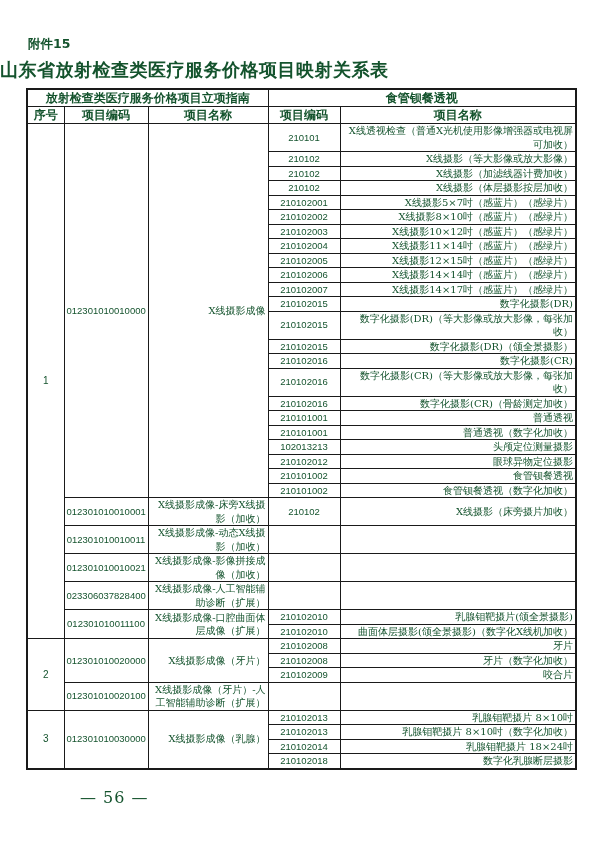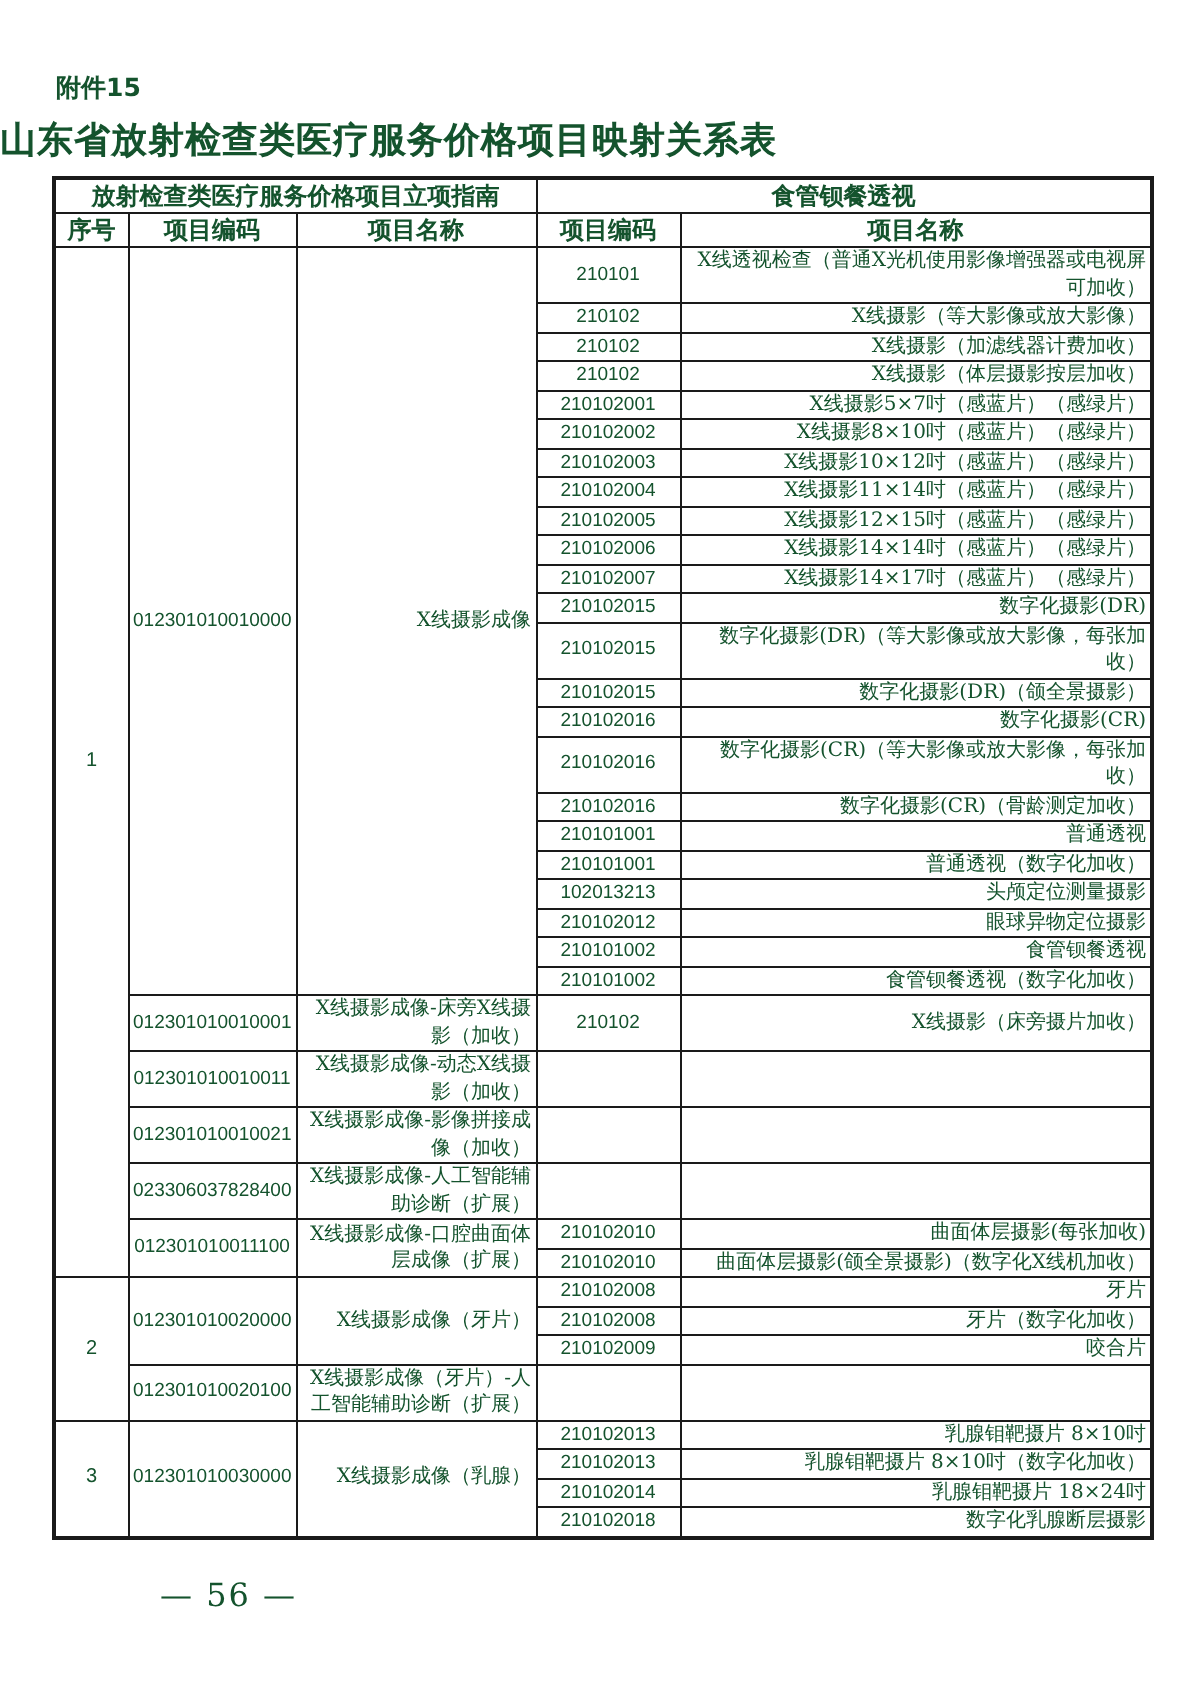--- a/index.html
+++ b/index.html
@@ -171,21 +171,21 @@
         <tr class="item-start">
           <td class="code-cell">023306037828400</td>
           <td class="name-cell">X线摄影成像-人工智能辅助诊断（扩展）</td>
           <td class="code-cell"></td>
           <td class="name-cell"></td>
         </tr>
         <tr class="item-start">
           <td rowspan="2" class="code-cell">012301010011100</td>
           <td rowspan="2" class="name-cell">X线摄影成像-口腔曲面体层成像（扩展）</td>
           <td class="code-cell">210102010</td>
-          <td class="name-cell">曲面体层摄影(每张加收)</td>
+          <td class="name-cell">乳腺钼靶摄片(颌全景摄影)</td>
         </tr>
         <tr>
           <td class="code-cell">210102010</td>
           <td class="name-cell">曲面体层摄影(颌全景摄影)（数字化X线机加收）</td>
         </tr>
         <tr class="item-start">
           <td rowspan="4" class="seq-cell">2</td>
           <td rowspan="3" class="code-cell">012301010020000</td>
           <td rowspan="3" class="name-cell">X线摄影成像（牙片）</td>
           <td class="code-cell">210102008</td>

